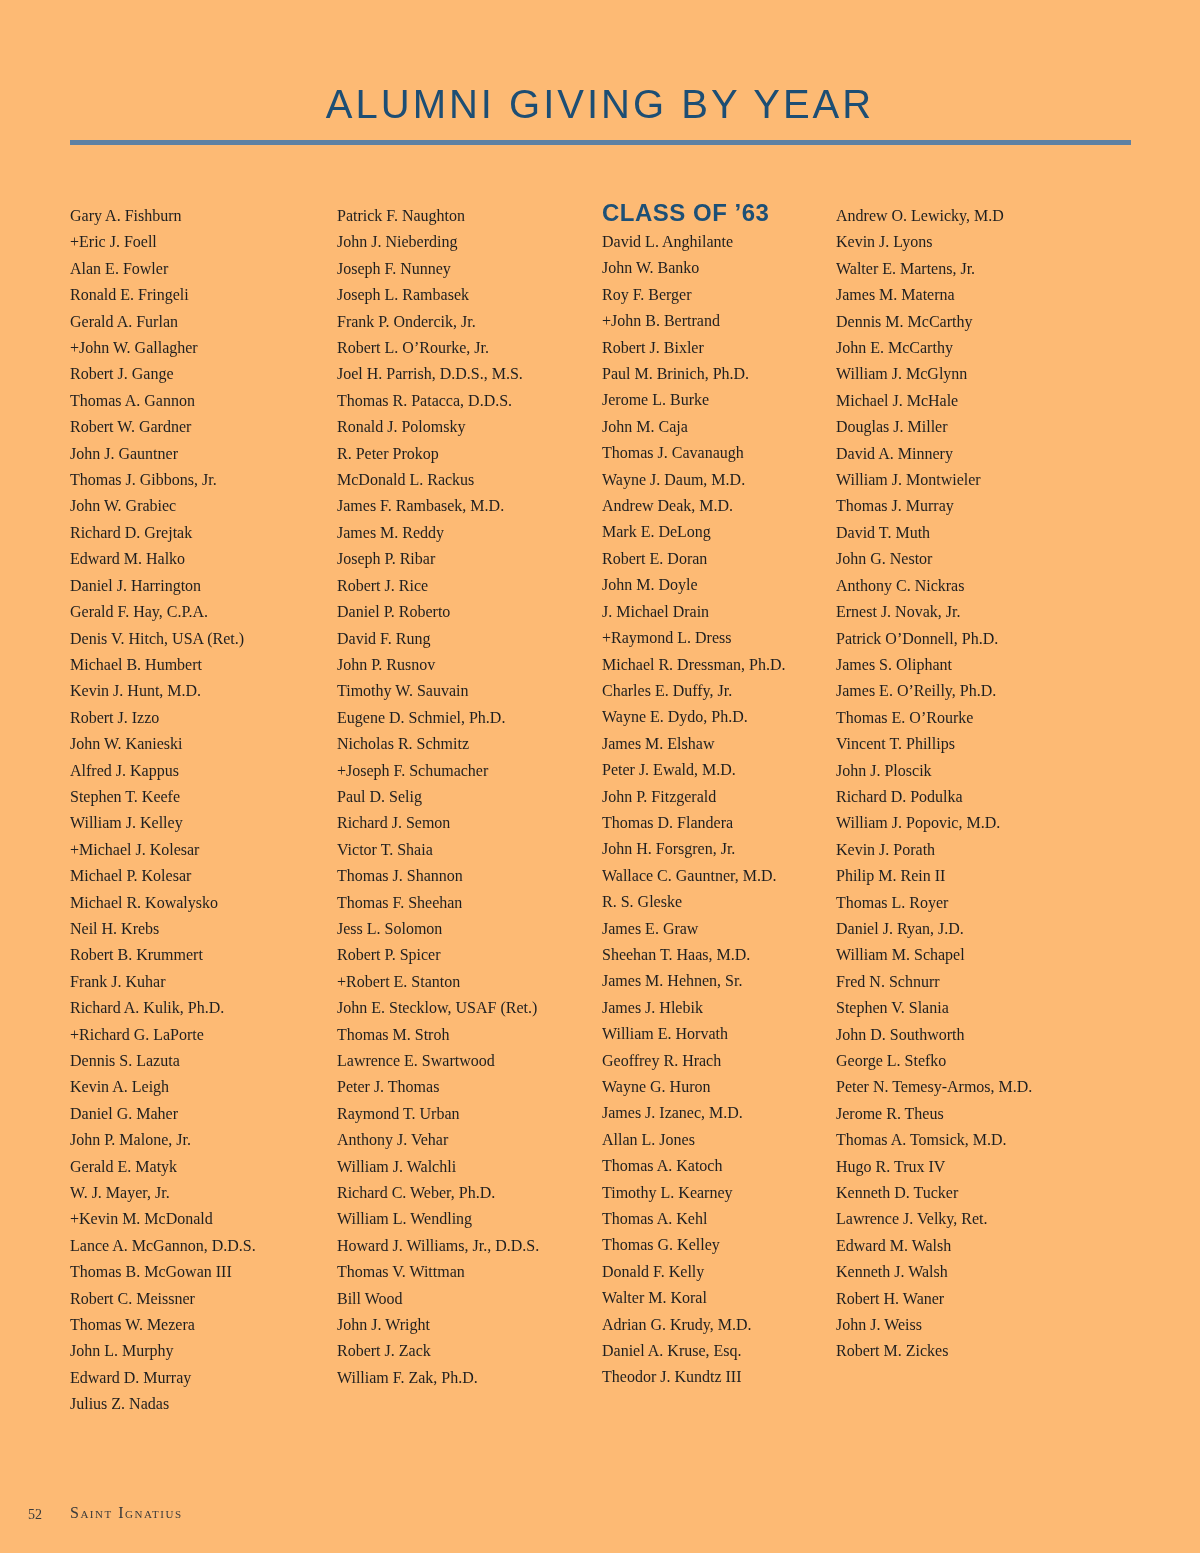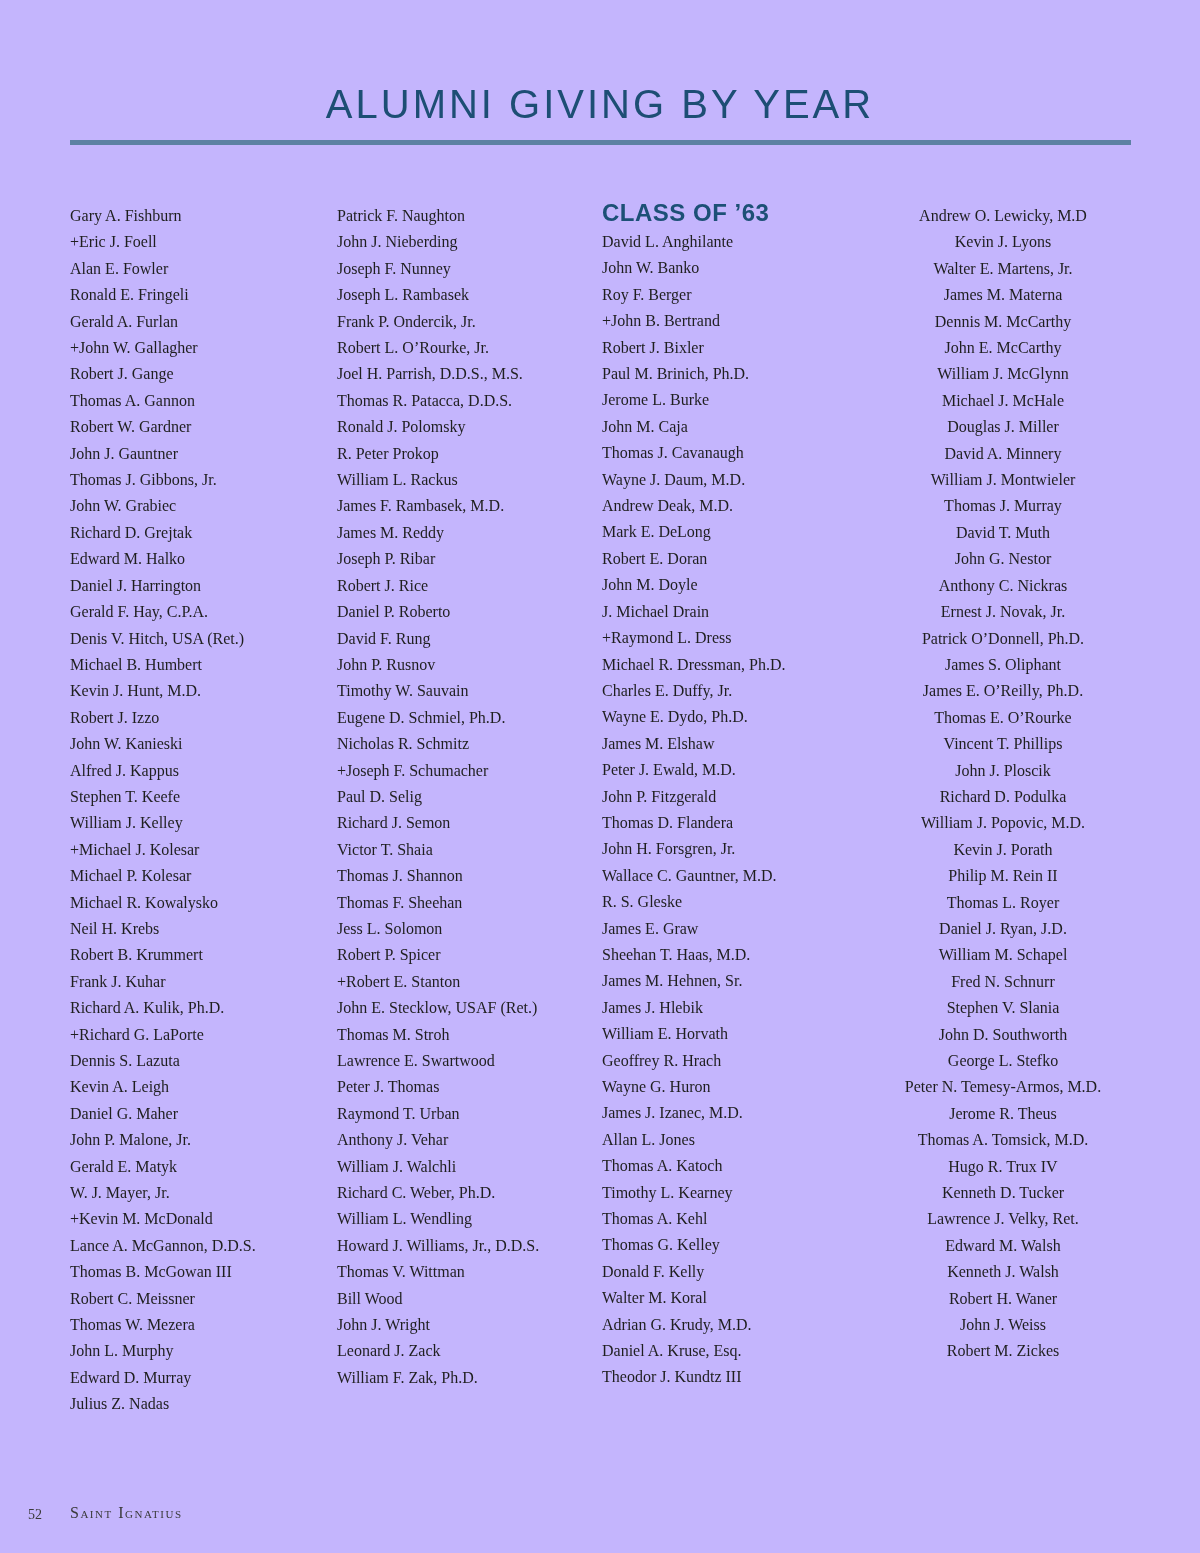--- a/index.html
+++ b/index.html
@@ -7,21 +7,21 @@
     --rule:#5d81a3;
     --class-header:#1d5076;
     --body-text:#1f1f1f;
     --footer-text:#3a3a3a;
   }
   html,body{margin:0;padding:0;background:#ffffff;}
   .page{
     position:relative;
     width:1200px;
     height:1553px;
-    background:#c4b5fd;
+    background:#fdba74;
     font-family:"Liberation Serif", serif;
     overflow:hidden;
   }
   .title{
     position:absolute;
     top:82px;
     left:0;
     width:100%;
     margin:0;
     text-align:center;
@@ -40,21 +40,21 @@
     background:var(--rule);
   }
   .col{
     position:absolute;
     top:203px;
     width:262px;
   }
   .col1{left:70px;}
   .col2{left:337px;}
   .col3{left:602px;}
-  .col4{left:872px;text-align:center;}
+  .col4{left:836px;}
   .name-item{
     font-size:16px;
     line-height:26.4px;
     color:var(--body-text);
     padding-left:22px;
     text-indent:-22px;
     white-space:pre-line;
   }
   .class-header{
     font-family:"Liberation Sans", sans-serif;
@@ -159,21 +159,21 @@
   <div class="name-item">Patrick F. Naughton</div>
       <div class="name-item">John J. Nieberding</div>
       <div class="name-item">Joseph F. Nunney</div>
       <div class="name-item">Joseph L. Rambasek</div>
       <div class="name-item">Frank P. Ondercik, Jr.</div>
       <div class="name-item">Robert L. O’Rourke, Jr.</div>
       <div class="name-item">Joel H. Parrish, D.D.S., M.S.</div>
       <div class="name-item">Thomas R. Patacca, D.D.S.</div>
       <div class="name-item">Ronald J. Polomsky</div>
       <div class="name-item">R. Peter Prokop</div>
-      <div class="name-item">William L. Rackus</div>
+      <div class="name-item">McDonald L. Rackus</div>
       <div class="name-item">James F. Rambasek, M.D.</div>
       <div class="name-item">James M. Reddy</div>
       <div class="name-item">Joseph P. Ribar</div>
       <div class="name-item">Robert J. Rice</div>
       <div class="name-item">Daniel P. Roberto</div>
       <div class="name-item">David F. Rung</div>
       <div class="name-item">John P. Rusnov</div>
       <div class="name-item">Timothy W. Sauvain</div>
       <div class="name-item">Eugene D. Schmiel, Ph.D.</div>
       <div class="name-item">Nicholas R. Schmitz</div>
@@ -192,21 +192,21 @@
       <div class="name-item">Peter J. Thomas</div>
       <div class="name-item">Raymond T. Urban</div>
       <div class="name-item">Anthony J. Vehar</div>
       <div class="name-item">William J. Walchli</div>
       <div class="name-item">Richard C. Weber, Ph.D.</div>
       <div class="name-item">William L. Wendling</div>
       <div class="name-item">Howard J. Williams, Jr., D.D.S.</div>
       <div class="name-item">Thomas V. Wittman</div>
       <div class="name-item">Bill Wood</div>
       <div class="name-item">John J. Wright</div>
-      <div class="name-item">Leonard J. Zack</div>
+      <div class="name-item">Robert J. Zack</div>
       <div class="name-item">William F. Zak, Ph.D.</div>
     </div>
 
   <div class="col col3">
     <div class="class-header">CLASS OF ’63</div>
     <div>
 
     <div class="name-item">David L. Anghilante</div>
         <div class="name-item">John W. Banko</div>
         <div class="name-item">Roy F. Berger</div>

